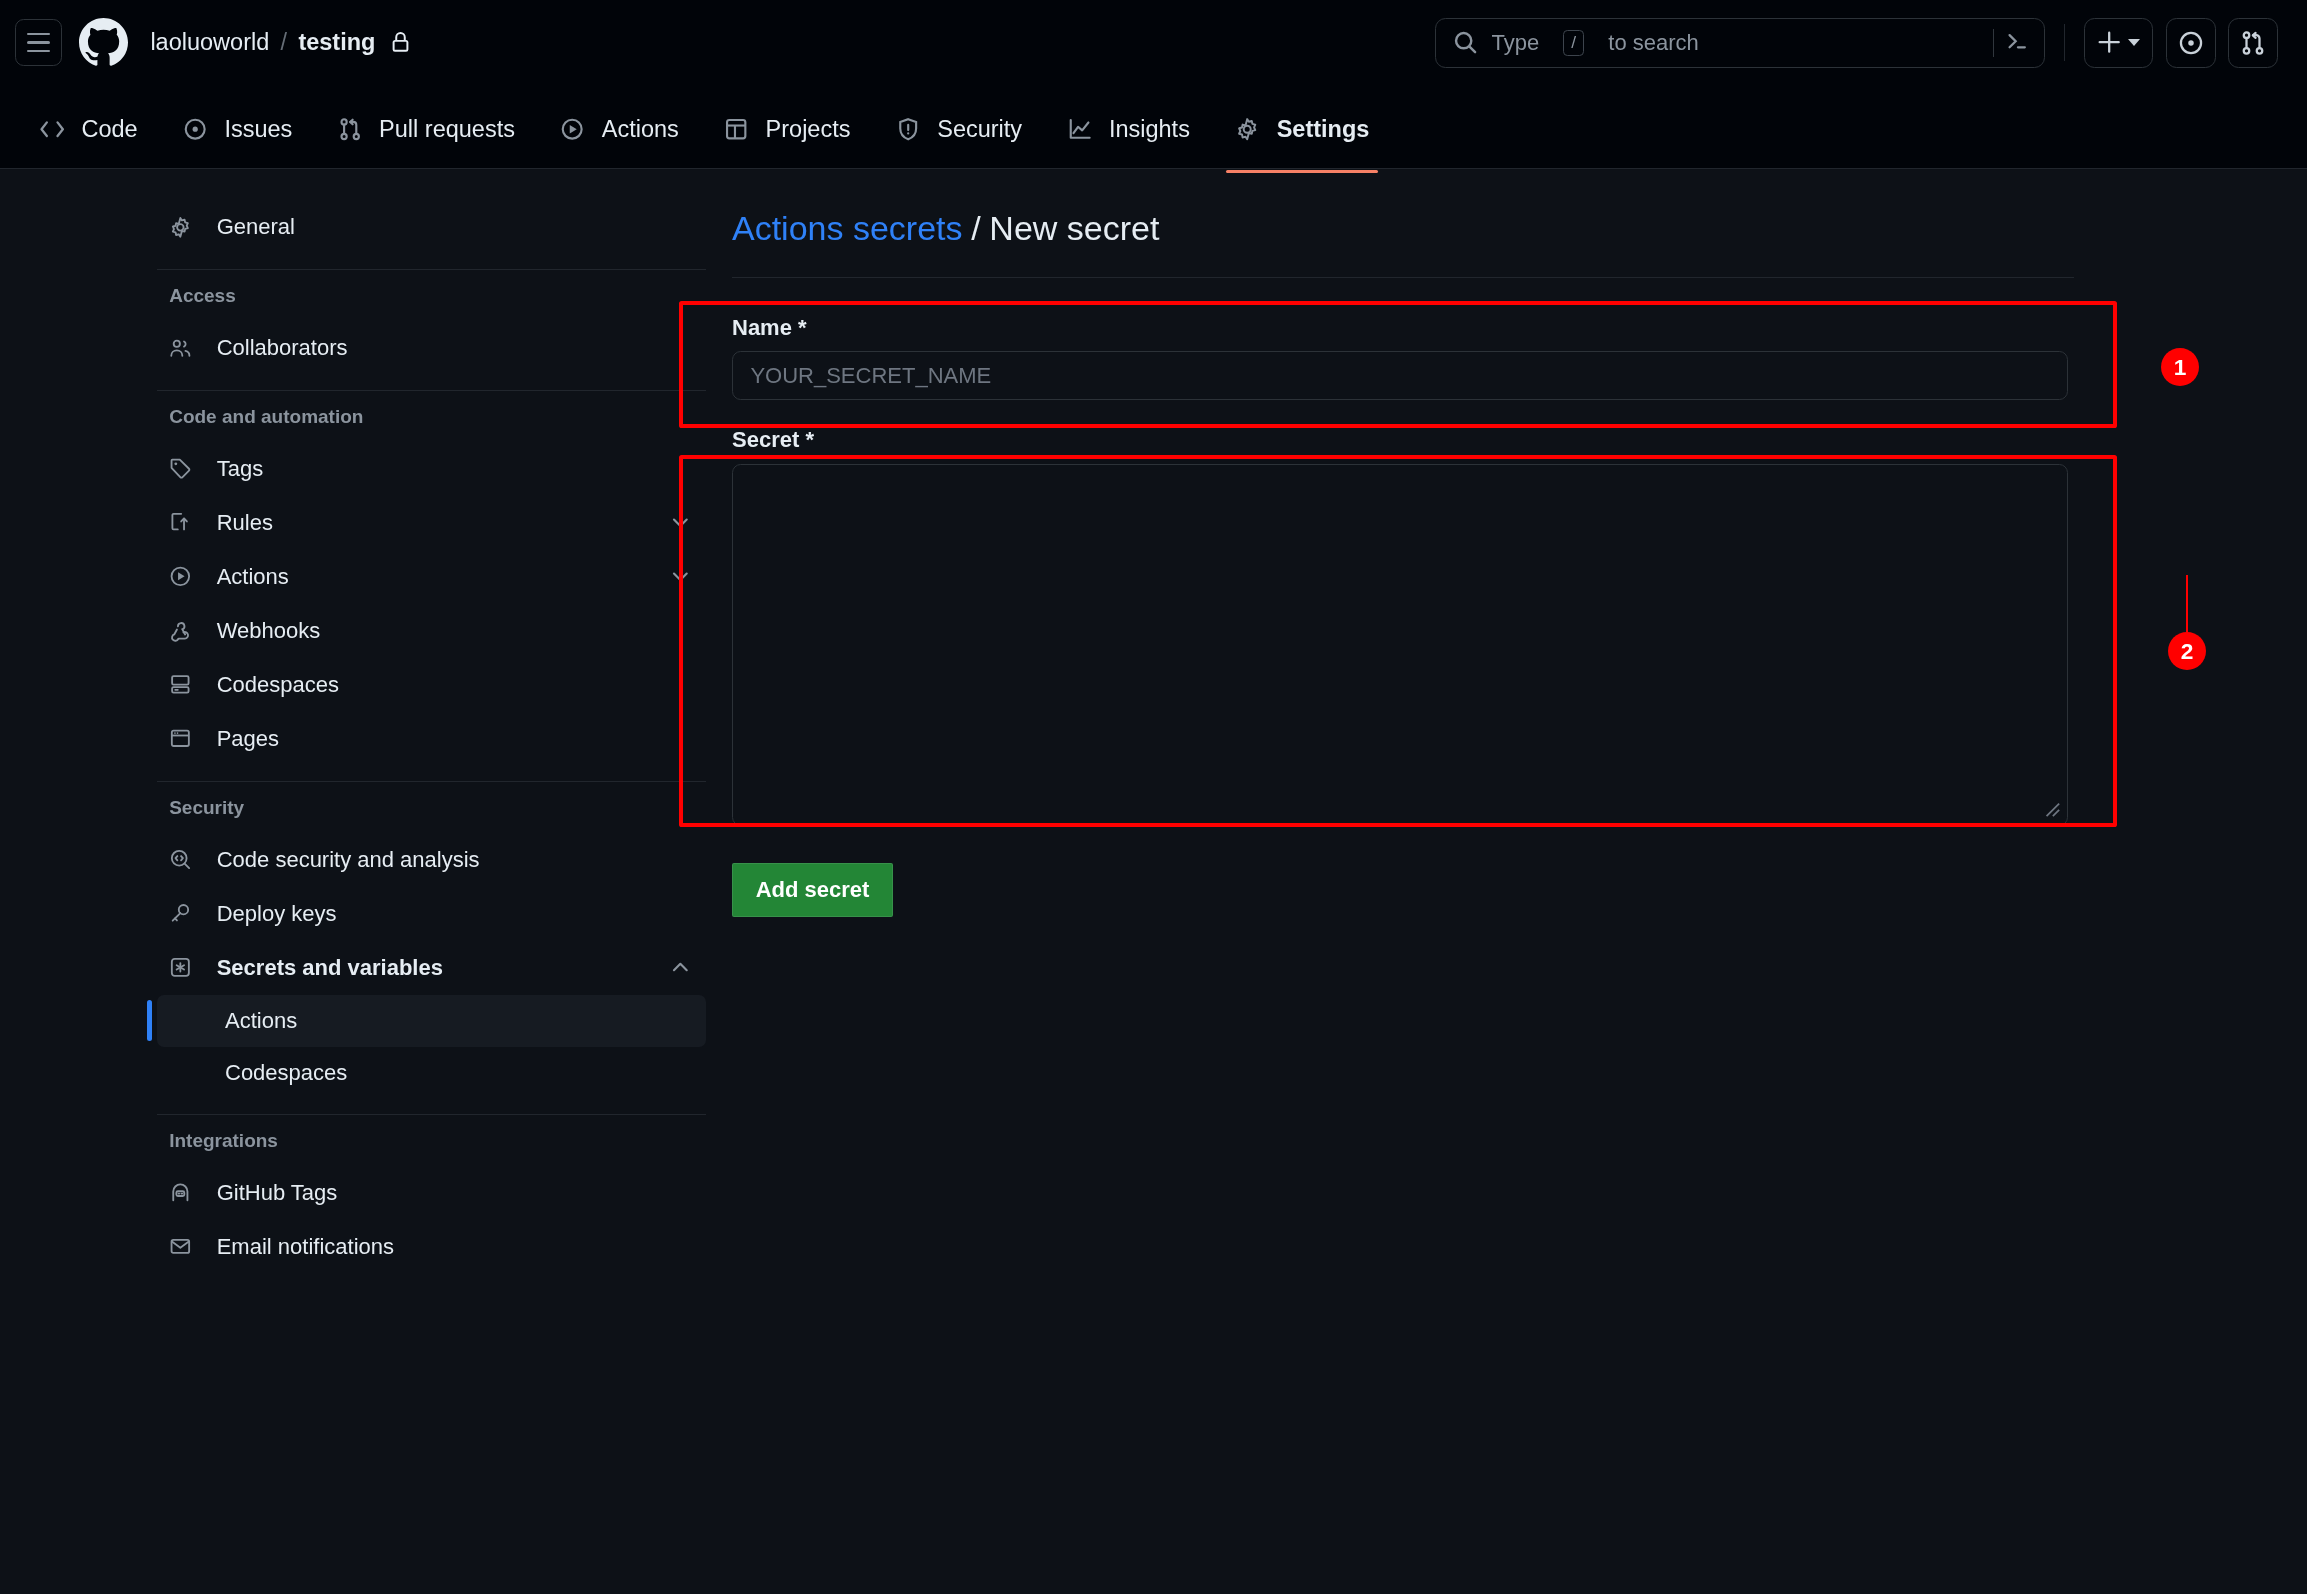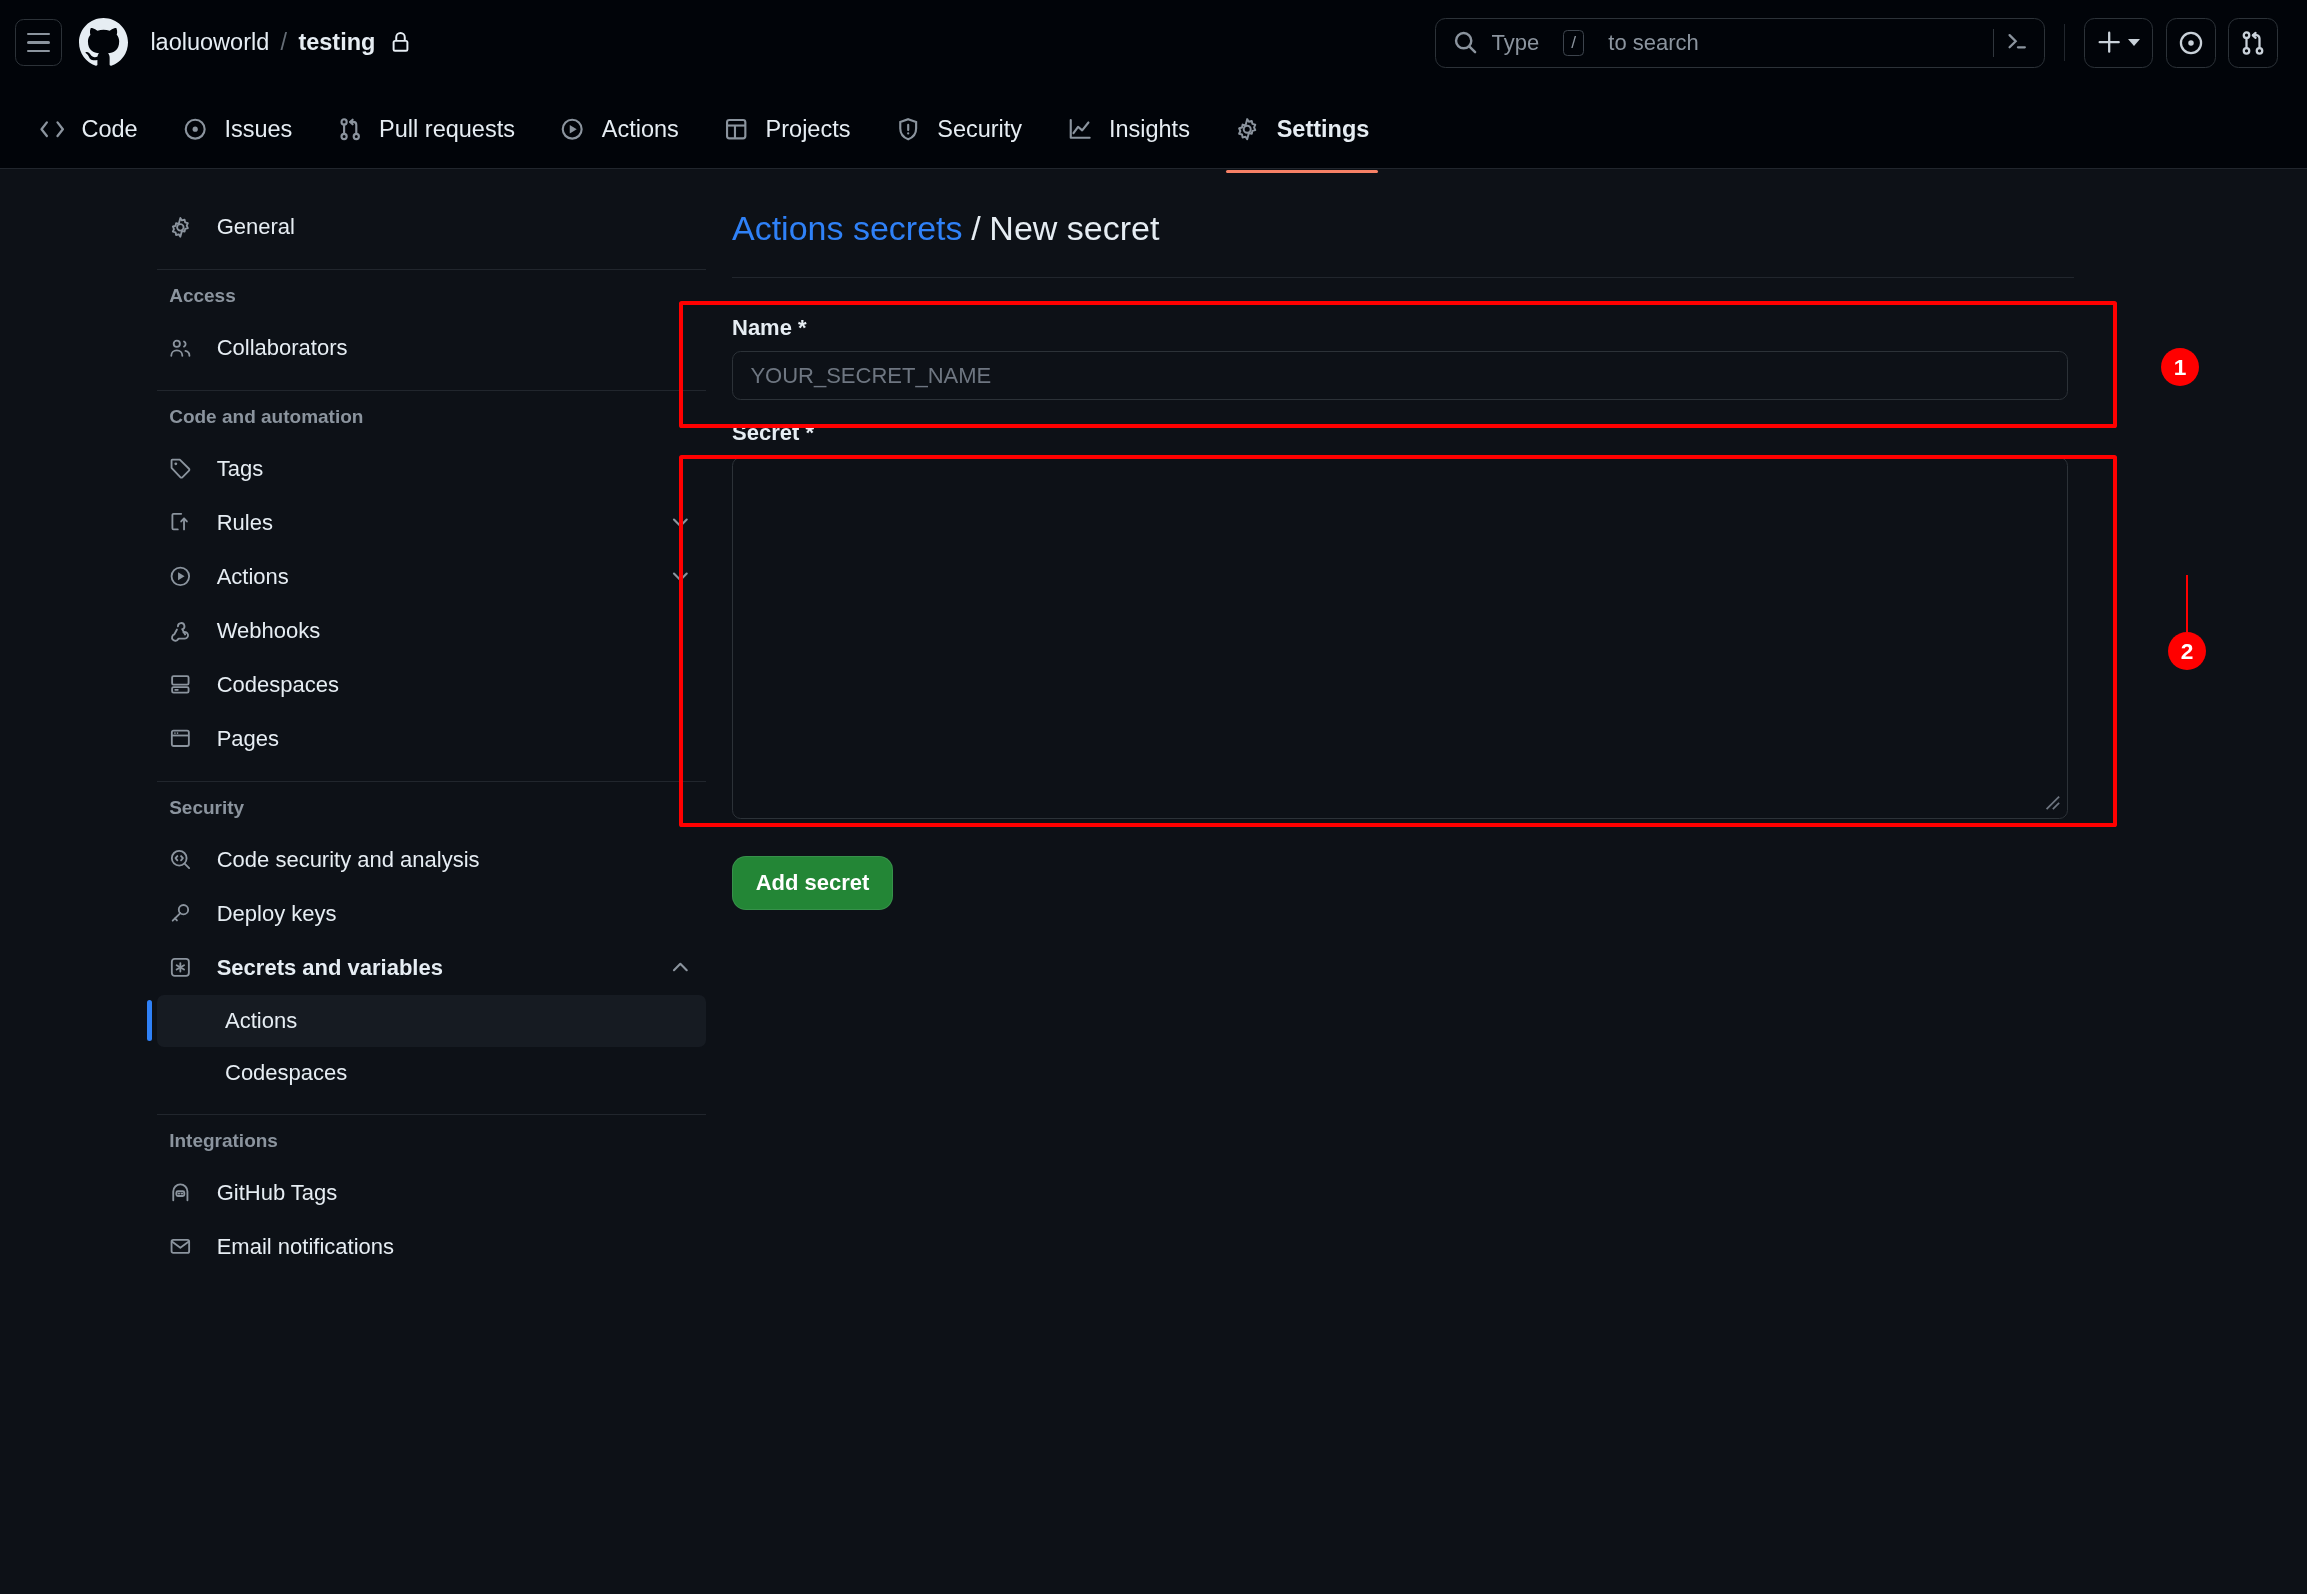--- a/index.html
+++ b/index.html
@@ -286,21 +286,21 @@
   }
   .resize-grip {
     position: absolute;
     right: 7.8px; bottom: 7.8px;
     width: 15.7px; height: 15.7px;
     pointer-events: none;
   }
   .btn-primary {
     background: #238636;
     border: 0.9px solid rgba(240,246,252,0.1);
-    border-radius: 14px;
+    border-radius: 2px;
     color: #ffffff;
     font-size: 22px;
     font-weight: bold;
     font-family: "Liberation Sans", sans-serif;
     padding: 0 22.7px;
     height: 54px;
     cursor: pointer;
   }
 
   
@@ -695,21 +695,21 @@
     <span class="crumb-sep">/</span>
     <span class="crumb-current">New secret</span>
   </div>
   <div class="title-rule"></div>
 
   <div style="margin-top:37px;">
     <div class="field-label">Name *</div>
     <input class="text-input" type="text" placeholder="YOUR_SECRET_NAME" style="">
   </div>
 
-  <div style="margin-top:20px;">
+  <div style="margin-top:27px;">
     <div class="field-label">Secret *</div>
     <div style="position:relative; width:1336px;">
       <textarea class="secret-area" placeholder="" style=""></textarea>
       <svg class="resize-grip" viewBox="0 0 10 10">
         <line x1="9" y1="1" x2="1" y2="9" stroke="#6e7681" stroke-width="1.1"></line>
         <line x1="9" y1="5" x2="5" y2="9" stroke="#6e7681" stroke-width="1.1"></line>
       </svg>
     </div>
   </div>
 

